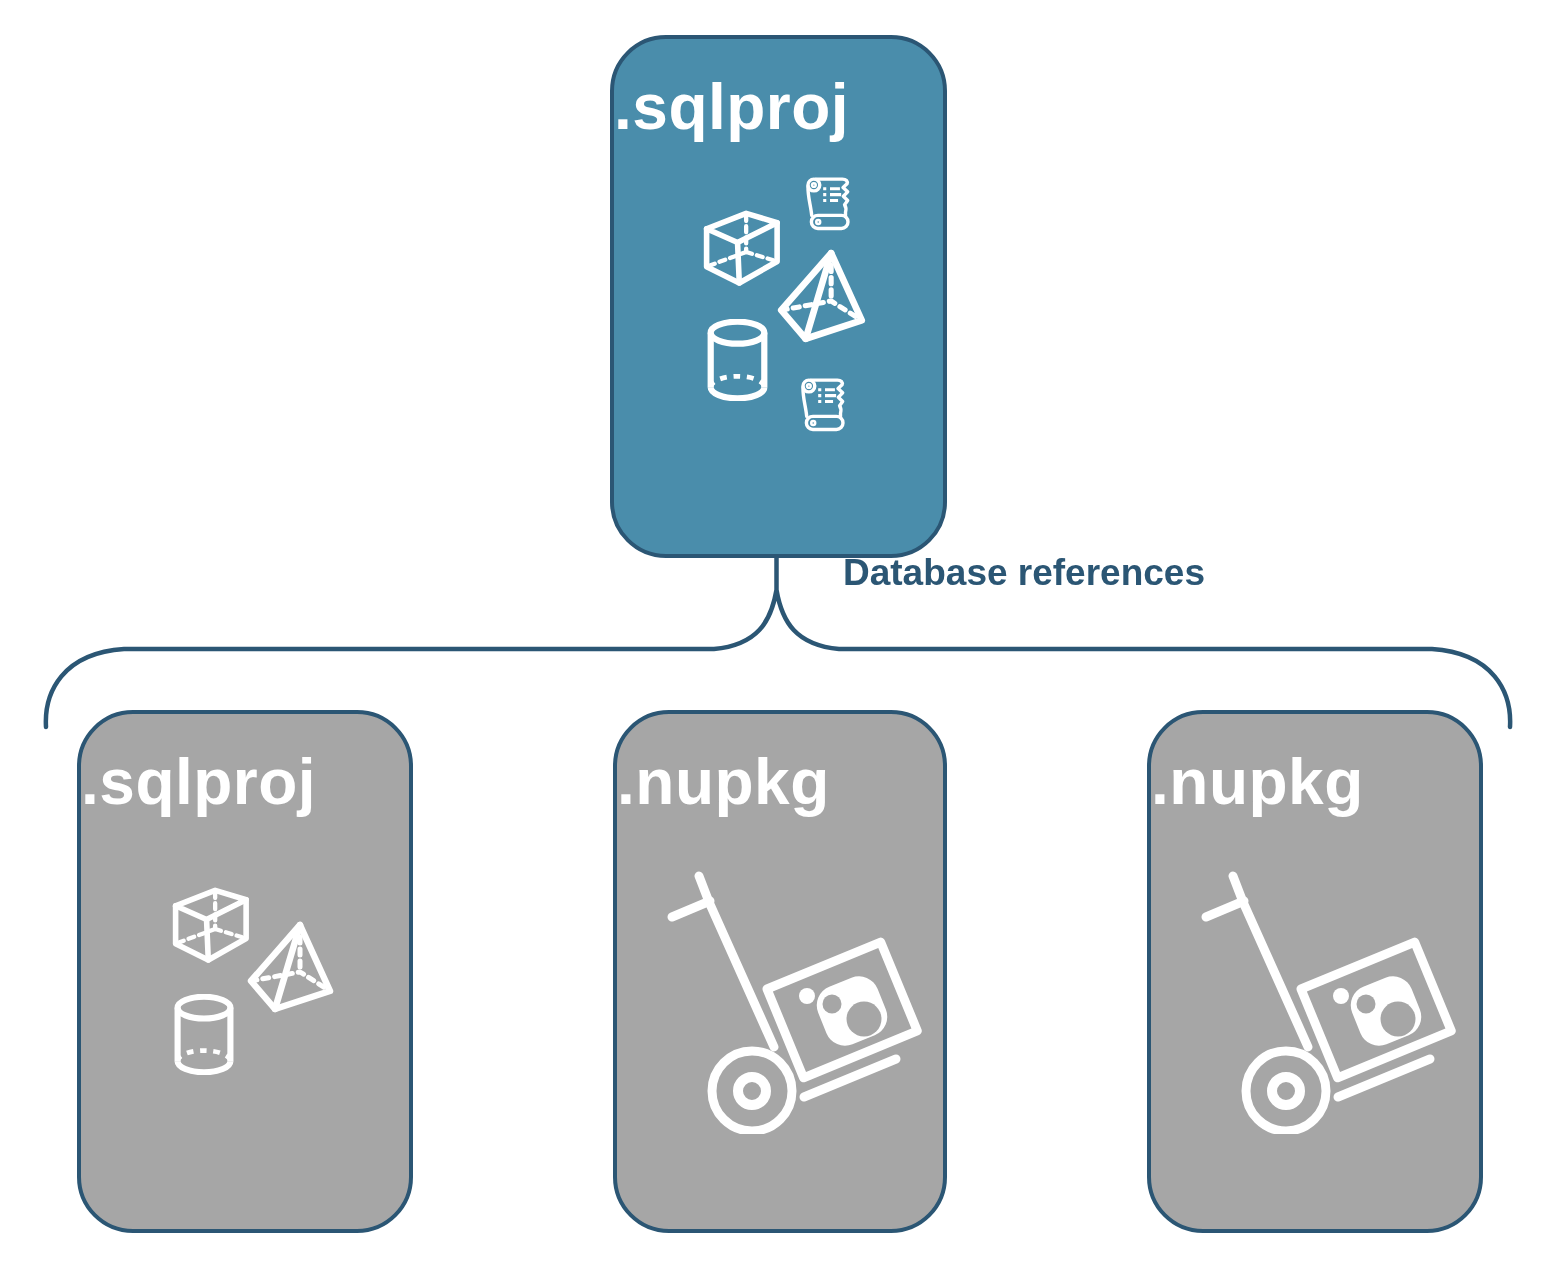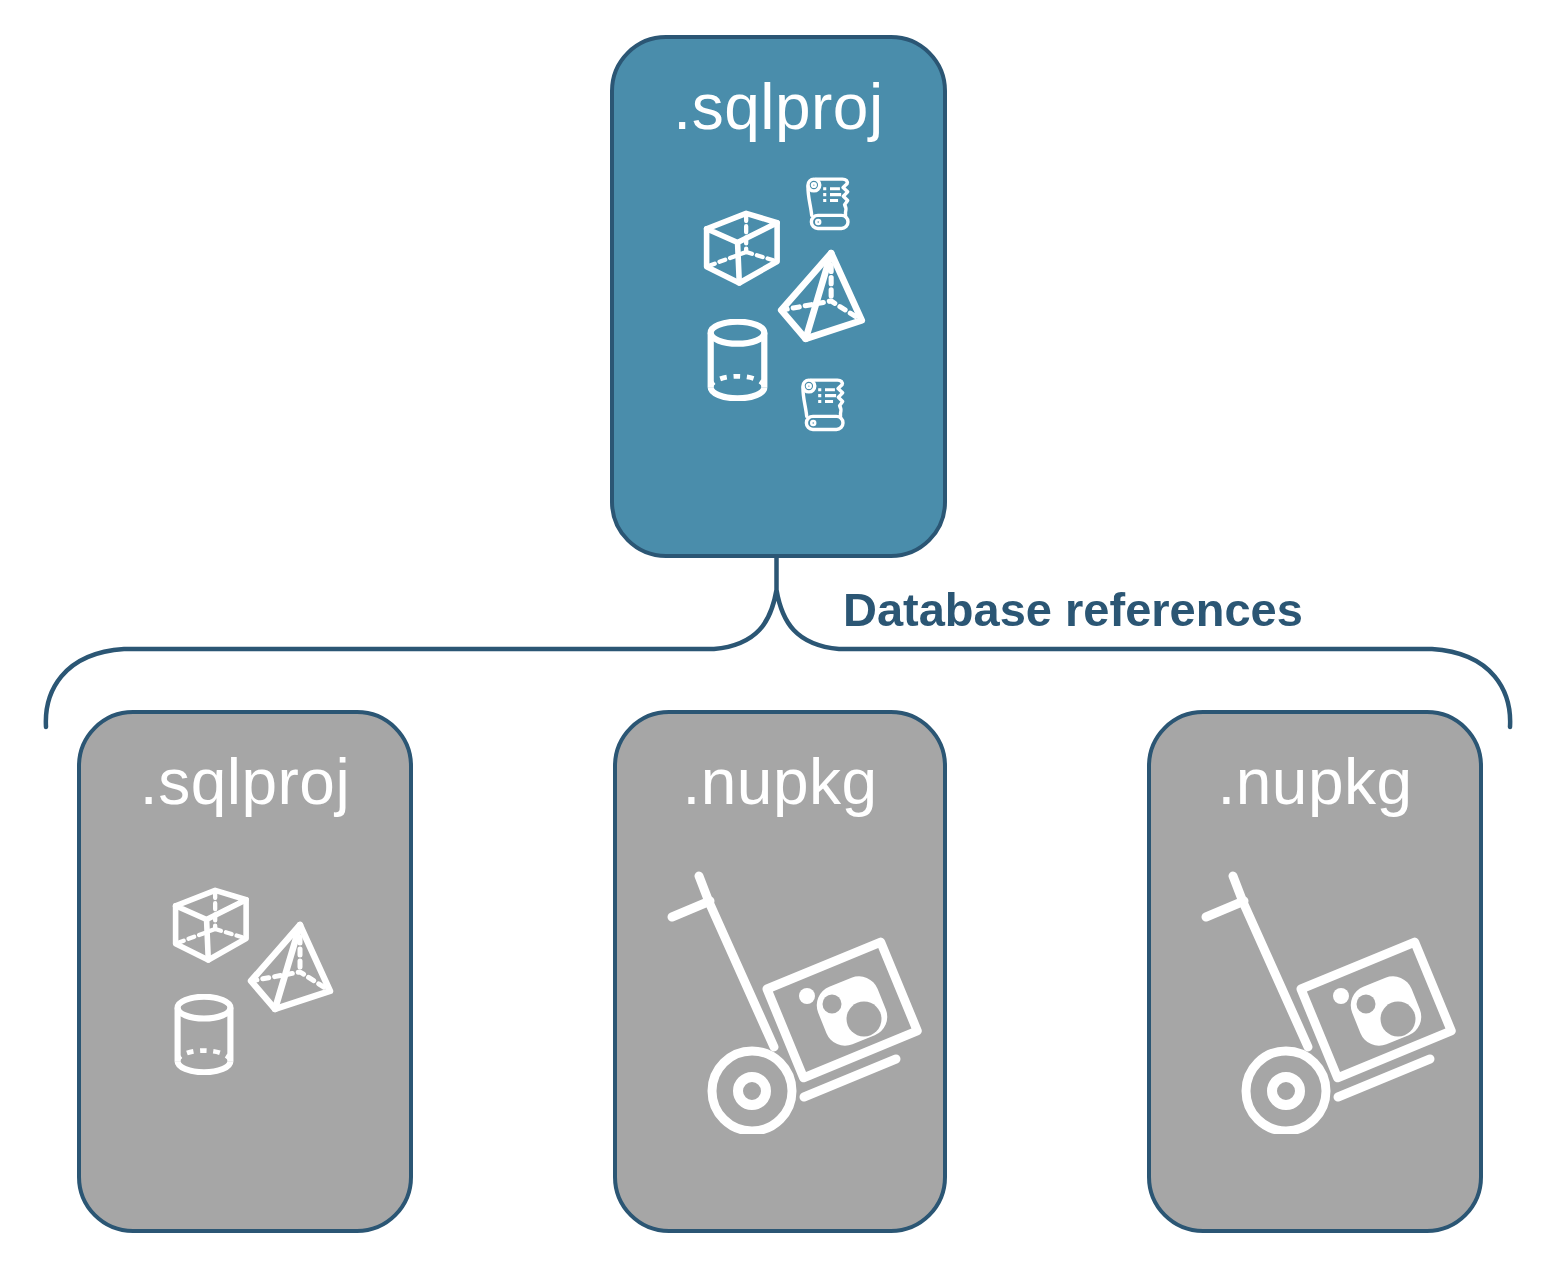--- a/index.html
+++ b/index.html
@@ -29,33 +29,32 @@
   }
   .node.root {
     top: 35px;
     left: 610px;
     width: 337px;
     background: var(--root-fill);
   }
   .node-label {
     position: absolute;
     top: 36px; left: 0; right: 0;
-    text-align: center;
-    font-weight: 400;
+    font-weight: 700;
     font-size: 64px;
     line-height: 1;
     color: var(--label);
     letter-spacing: 0.5px;
   }
   .edge-label {
     position: absolute;
     left: 843px;
-    top: 586px;
+    top: 554px;
     font-weight: 700;
-    font-size: 47px;
+    font-size: 37px;
     line-height: 1;
     color: var(--edge-label);
     white-space: nowrap;
   }
   .ic { position: absolute; display: block; }
   .defs-holder { position: absolute; width: 0; height: 0; overflow: hidden; }
 </style>
 </head>
 <body>
 

